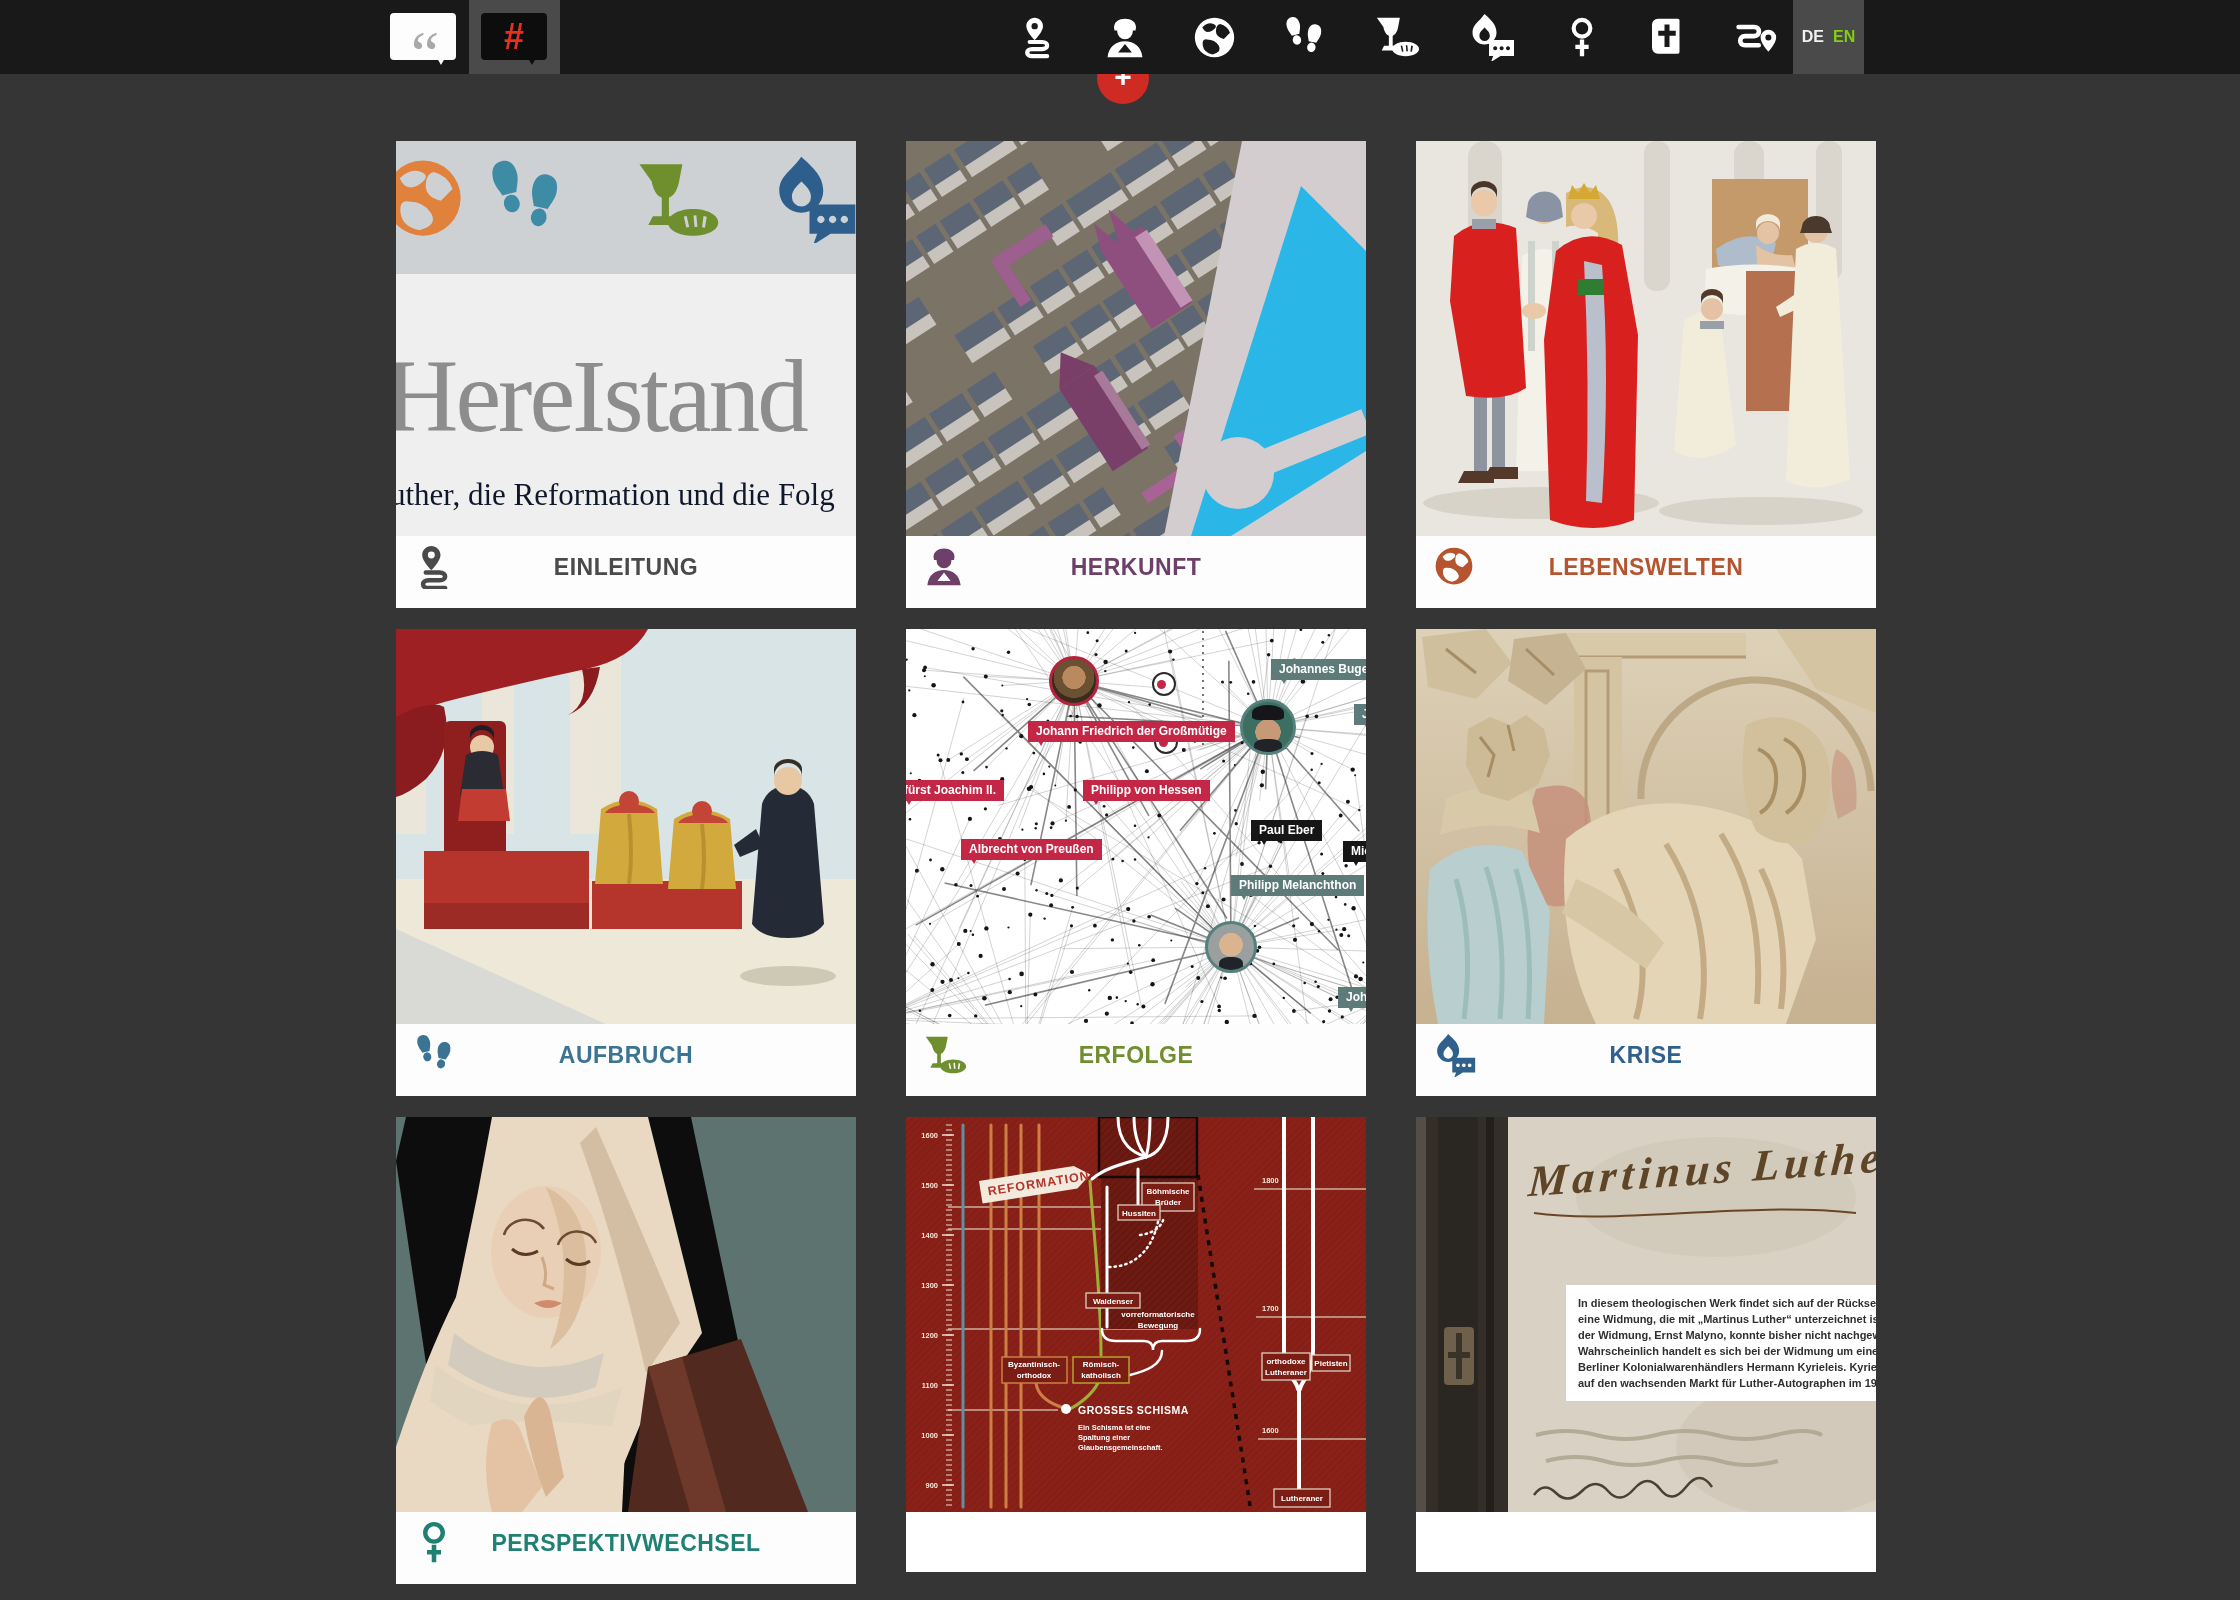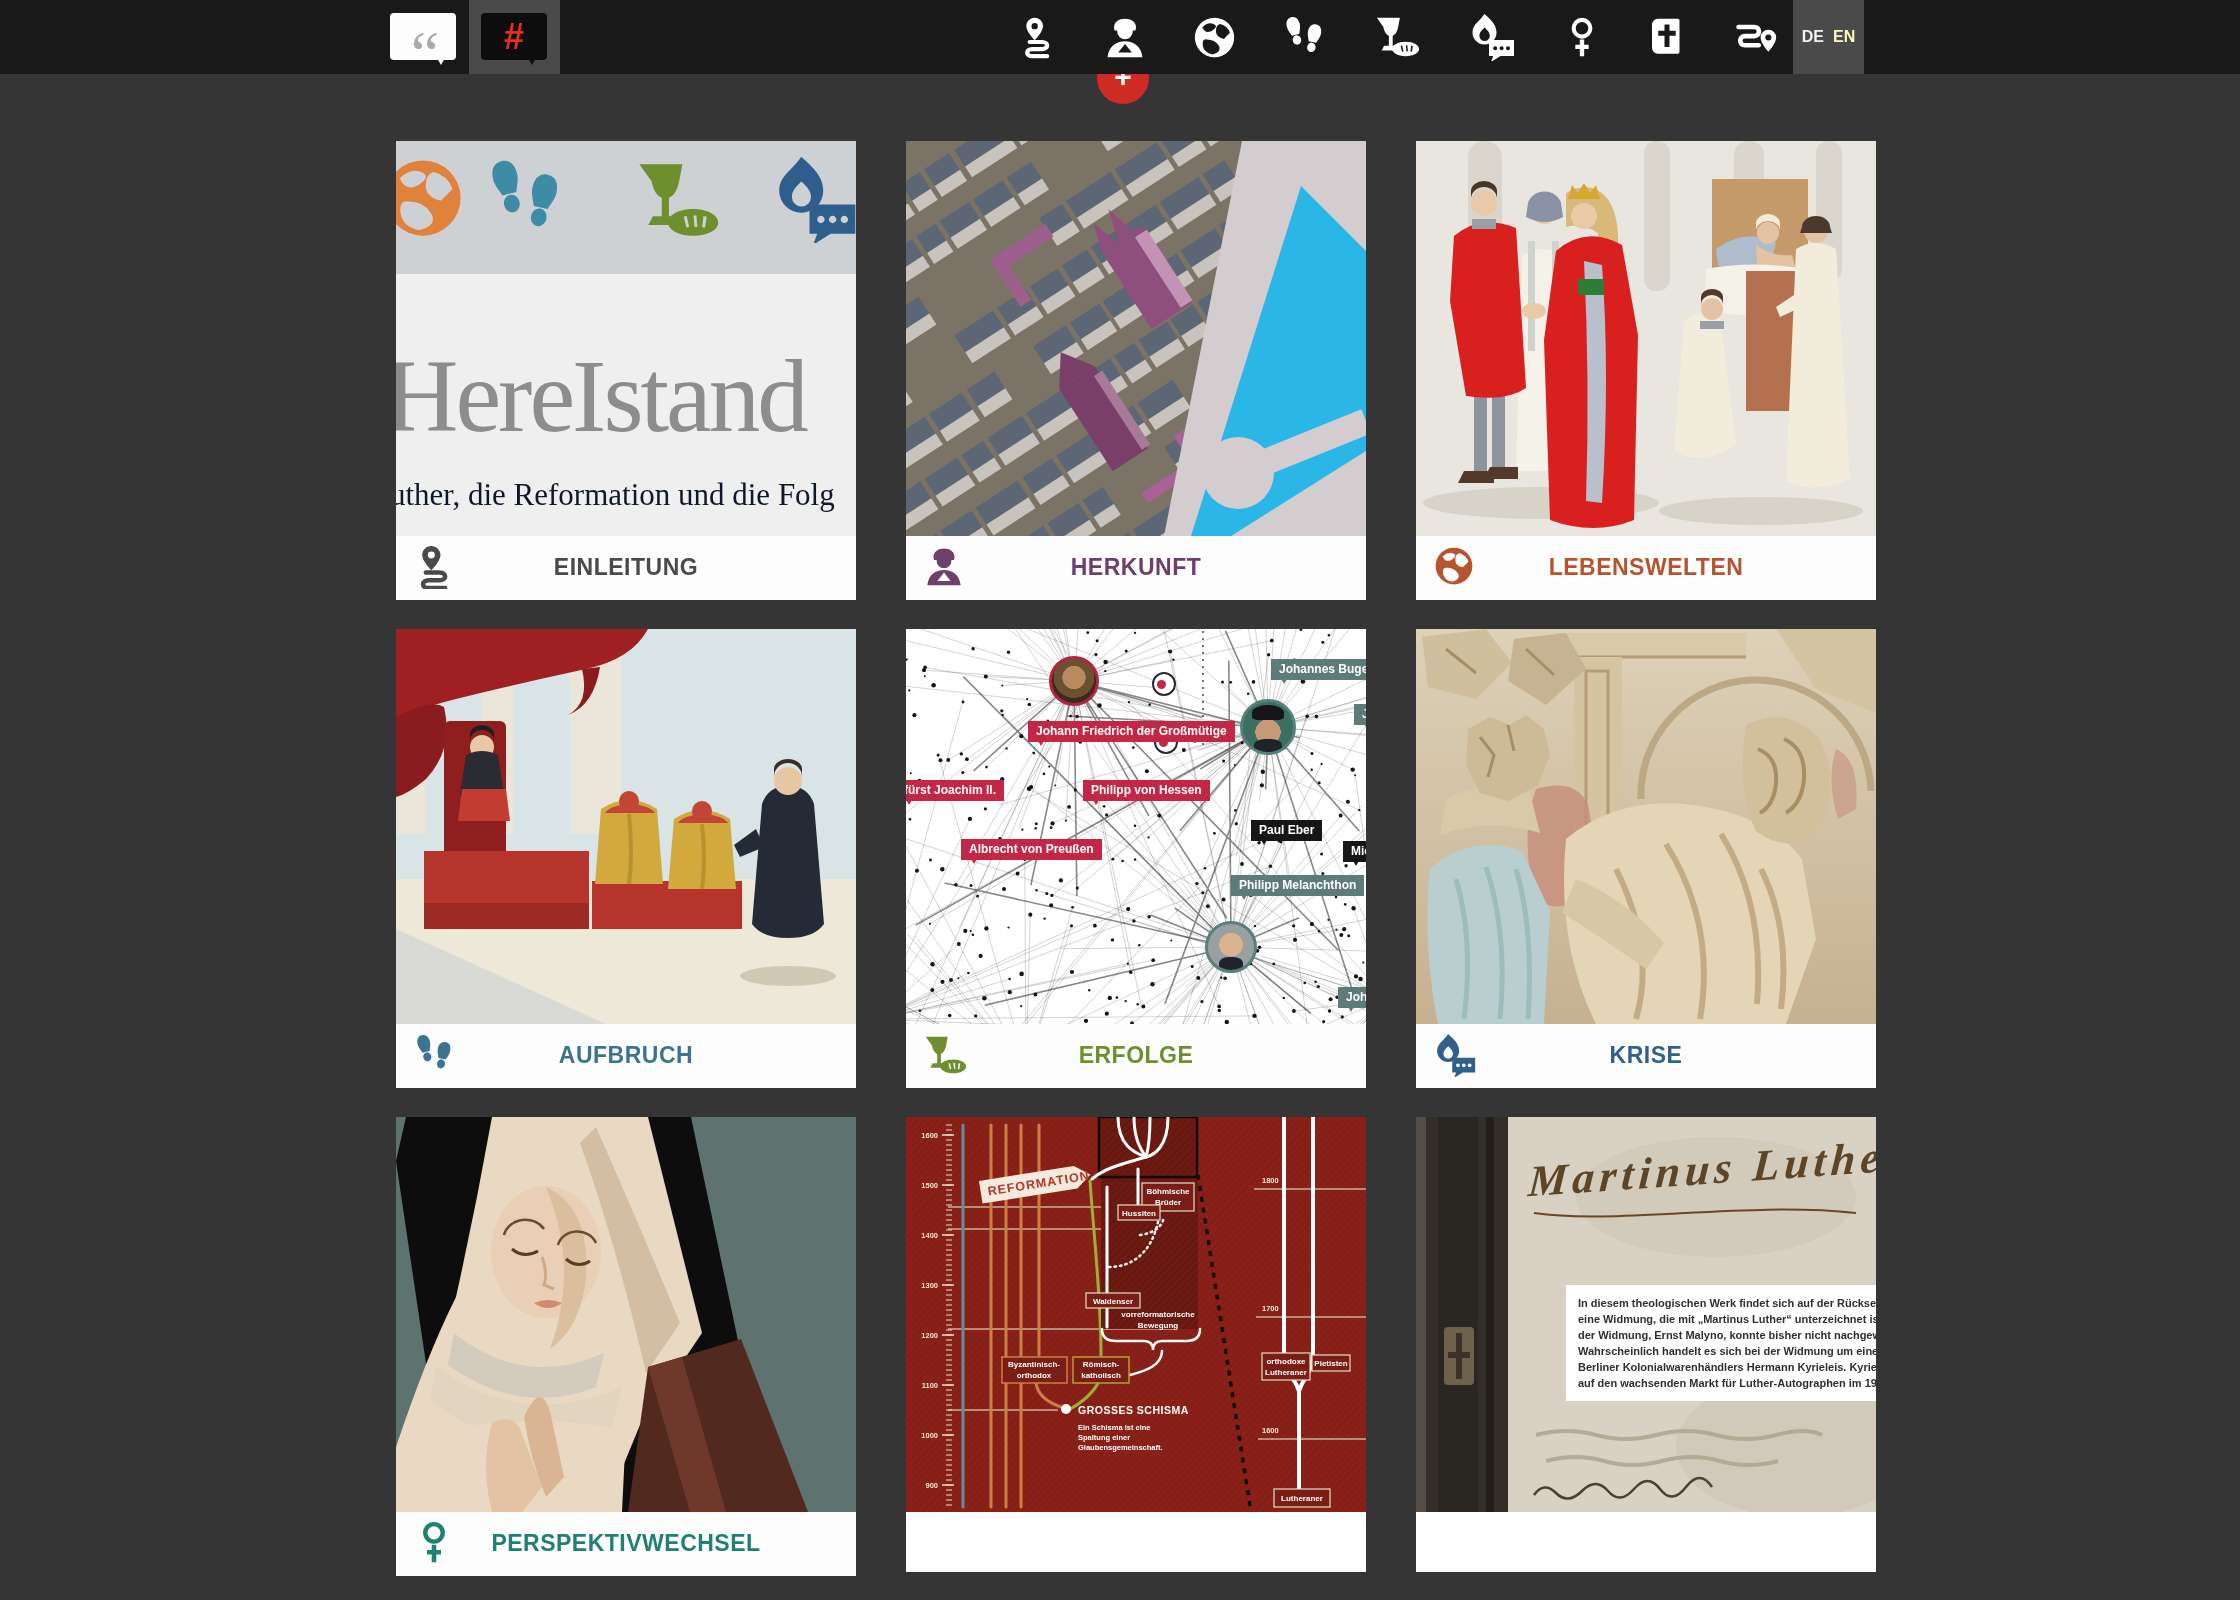--- a/index.html
+++ b/index.html
@@ -19,31 +19,31 @@
   .bubble.hash{left:12px;background:#0d0d0d;}
   .bubble.hash::after{border-top-color:#0d0d0d;}
   .bubble.hash span{color:#e8301e;font-size:36px;font-weight:bold;}
   .navicons{position:absolute;left:1018px;top:0;width:762px;height:74px;
             display:flex;align-items:center;justify-content:space-between;}
   .nav-ic{color:#fff;cursor:pointer;display:block;}
   .lang{position:absolute;left:1793px;top:0;width:71px;height:74px;background:#4a4a4a;
         display:flex;align-items:center;justify-content:center;gap:9px;
         font-weight:bold;font-size:16px;}
   .lang .de{color:#f2f2f2;cursor:pointer;}
-  .lang .en{color:#fef9c3;cursor:pointer;}
+  .lang .en{color:#84cc16;cursor:pointer;}
   .plusdot{position:absolute;left:1097px;top:52px;width:52px;height:52px;border-radius:50%;
         background:#cf2b24;z-index:2;cursor:pointer;display:flex;align-items:center;justify-content:center;
         color:#fff;font-size:30px;font-weight:bold;padding-bottom:2px;box-sizing:border-box;}
   
   .grid{position:absolute;left:396px;top:141px;width:1448px;
         display:grid;grid-template-columns:repeat(3,460px);gap:33px 50px;}
   .tile{width:460px;height:455px;background:#fff;cursor:pointer;position:relative;}
   .art{position:relative;width:460px;height:395px;overflow:hidden;background:#fff;}
   .art svg{display:block;}
-  .bar{position:relative;width:460px;height:64px;background:#fdfdfd;}
+  .bar{position:relative;width:460px;height:72px;background:#fdfdfd;}
   .bar .cat-ic{position:absolute;left:17px;top:9px;color:var(--c);}
   .bar .cat-label{position:absolute;left:0;top:0;width:100%;height:60px;line-height:62px;
         text-align:center;font-weight:bold;font-size:23px;letter-spacing:.5px;color:var(--c);}
   
   .ein{background:#efeff0;}
   .ein .banner{position:absolute;left:0;top:0;width:460px;height:133px;background:#ced1d4;}
   .ein .banner svg{position:absolute;}
   .ein .big-title{position:absolute;left:-12px;top:196px;width:520px;
         font-family:"Liberation Serif",serif;font-size:103px;color:#8d8d8d;letter-spacing:-3px;white-space:nowrap;}
   .ein .sub-title{position:absolute;left:-6px;top:336px;width:520px;

